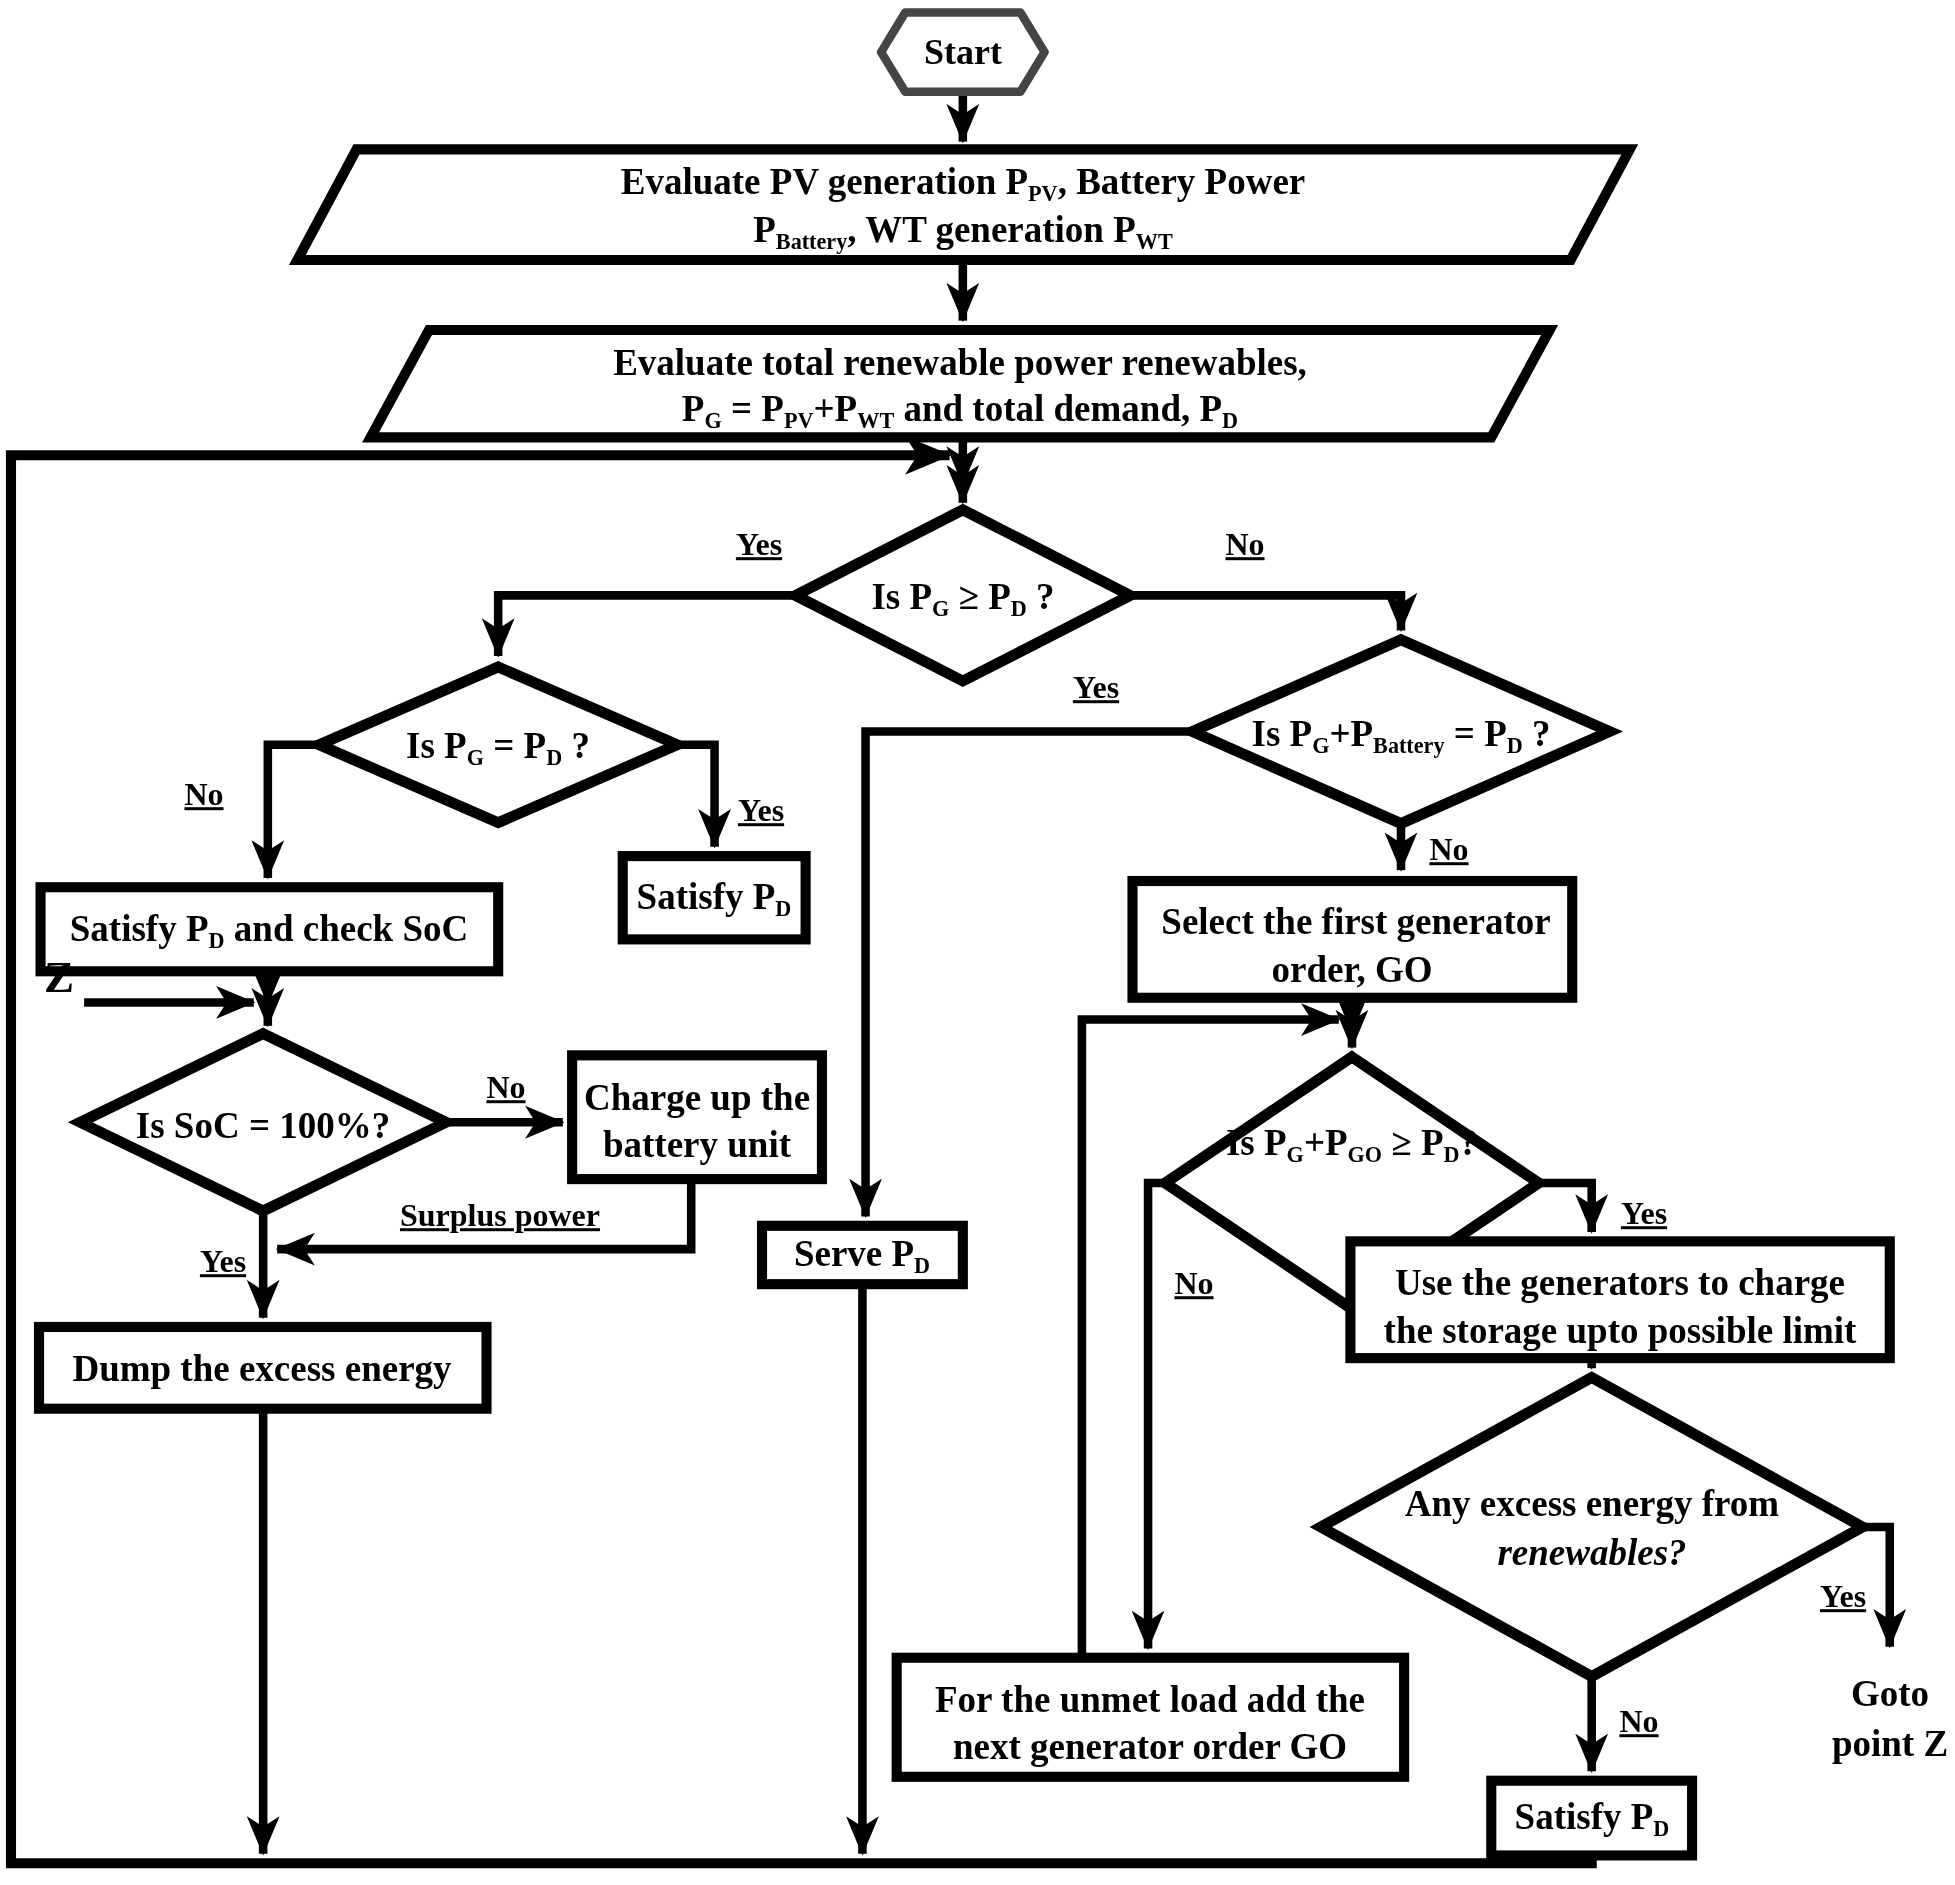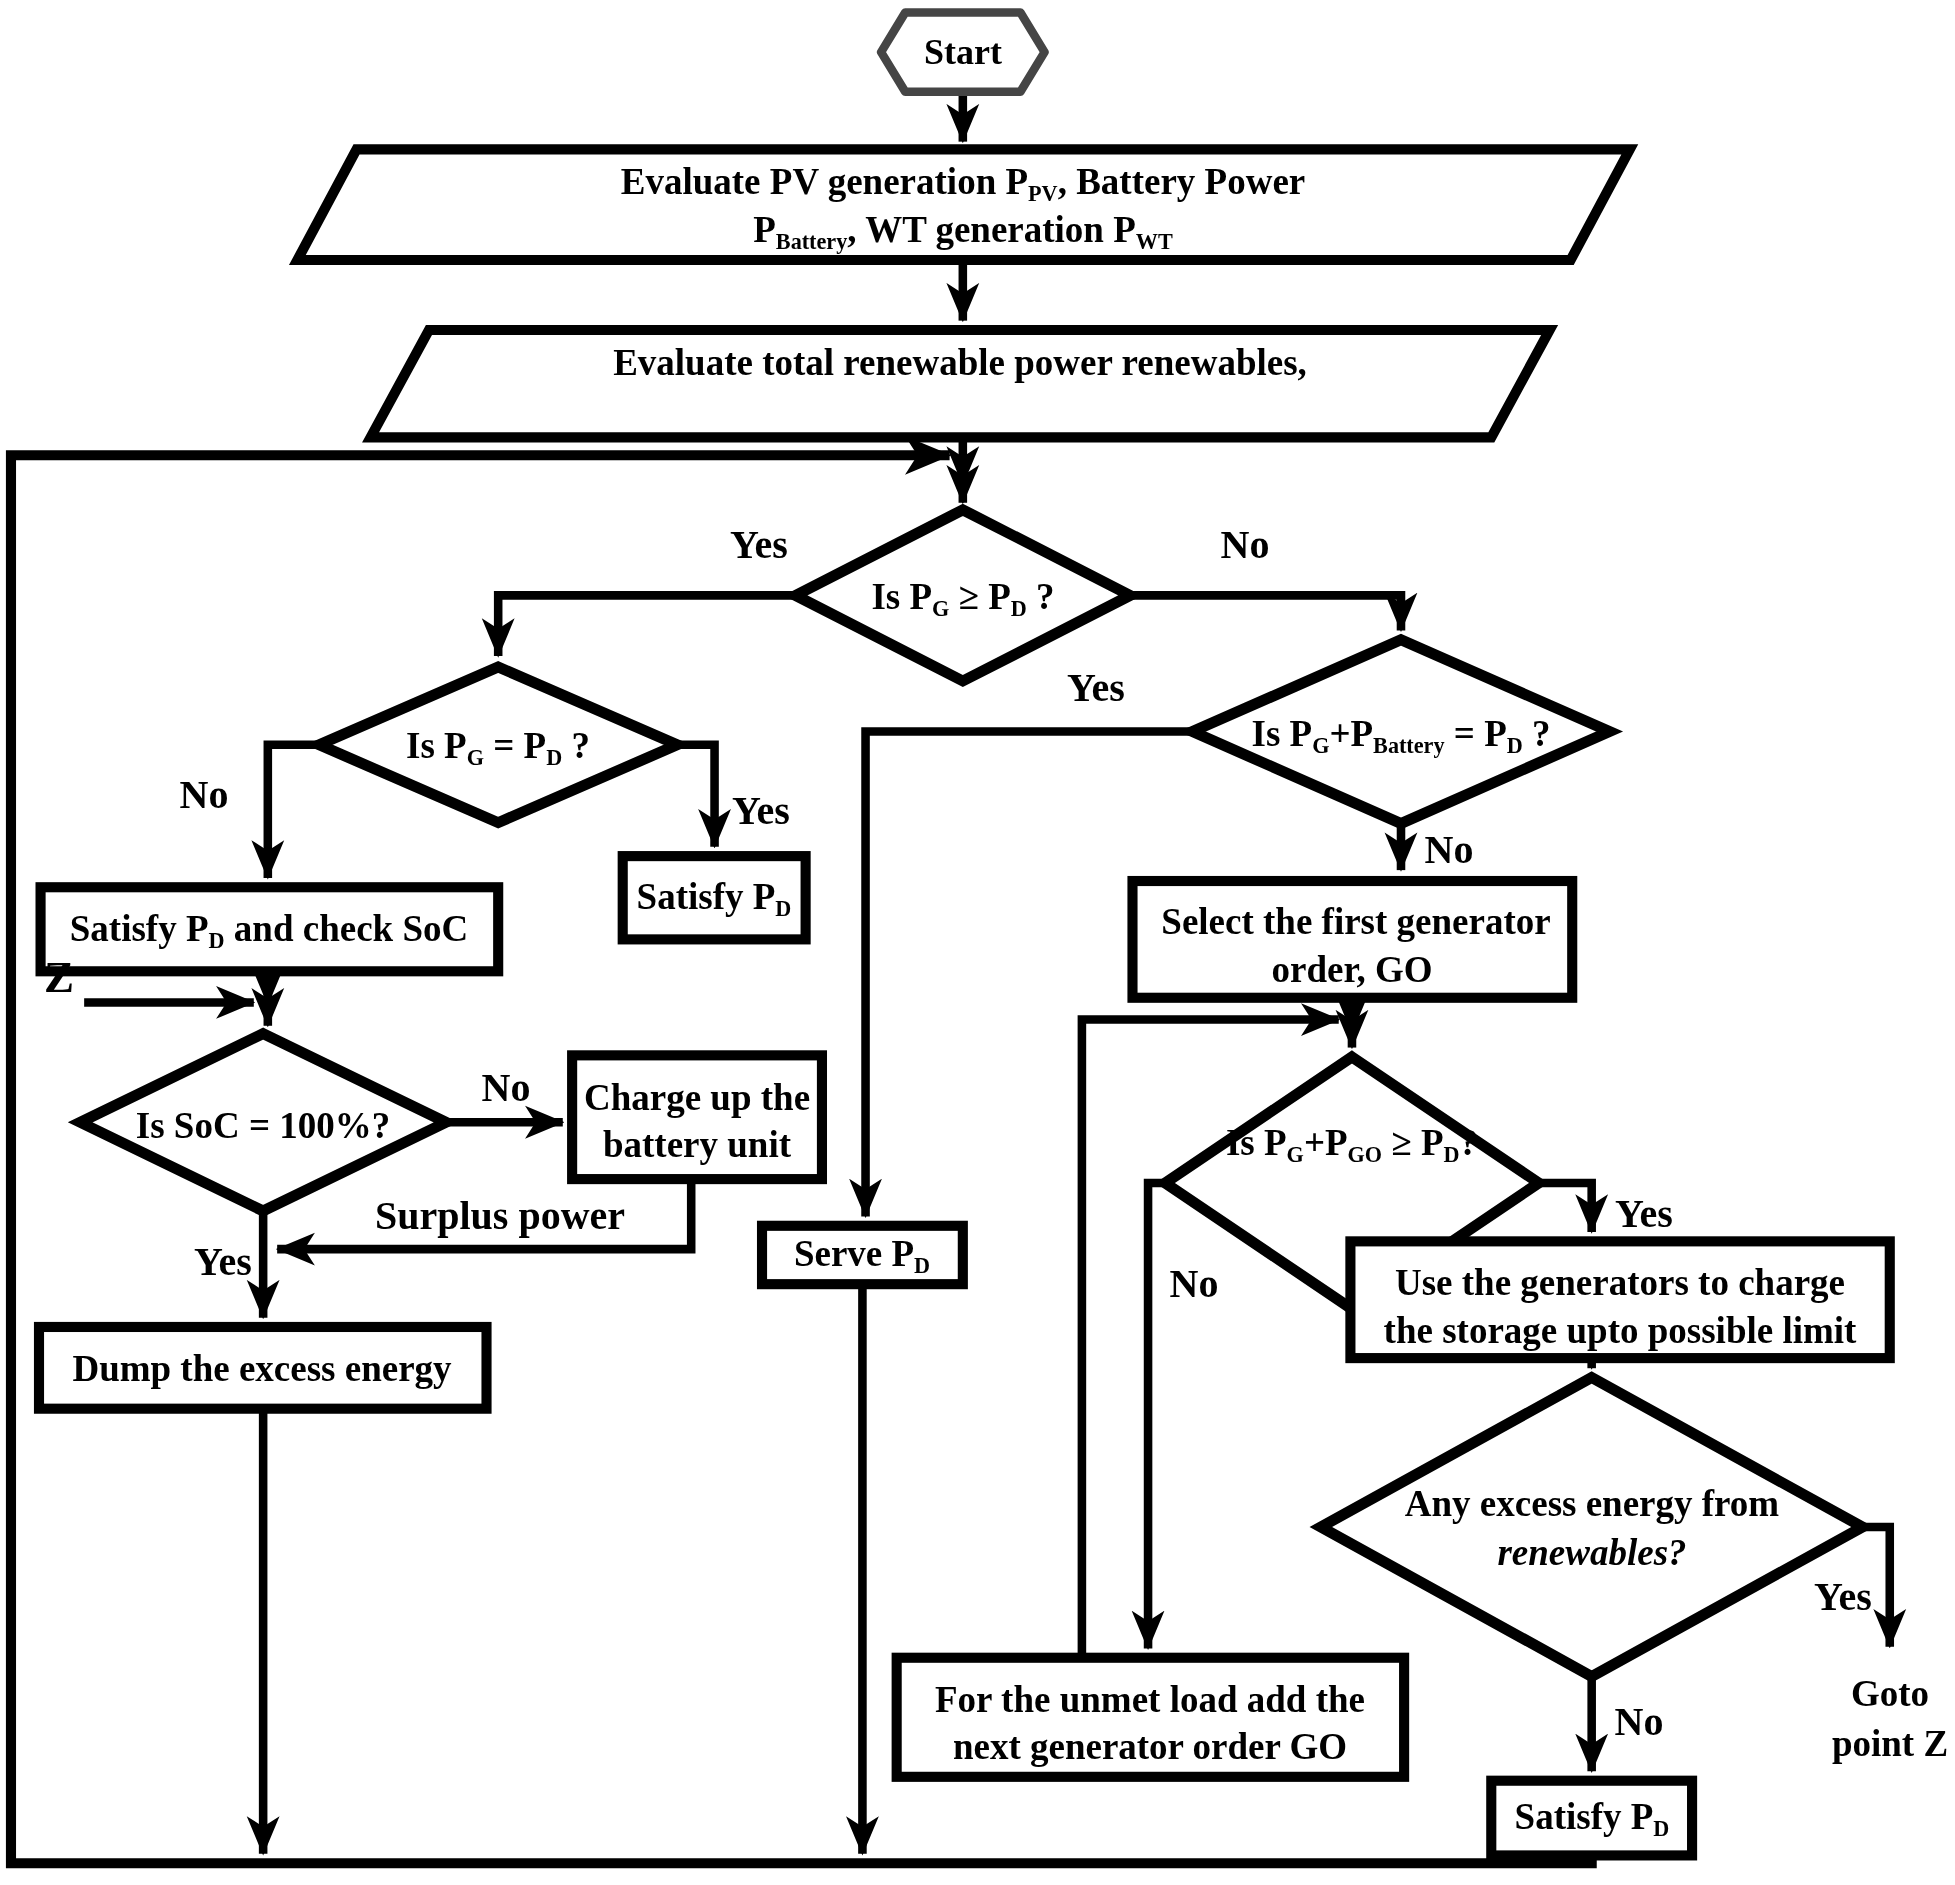--- a/index.html
+++ b/index.html
@@ -1,21 +1,21 @@
 <!DOCTYPE html>
 <html style="font-size:12.5px"><head>
 <meta charset="utf-8">
 <style>
   html,body{margin:0;padding:0;background:#ffffff;}
   .stage{position:relative;width:1956px;height:1885px;background:#ffffff;
          font-family:"Liberation Serif",serif;overflow:hidden;}
   .stage svg{position:absolute;left:0;top:0;}
   .t{position:absolute;transform:translate(-50%,-50%);font-weight:bold;
      font-size:37px;color:#000;white-space:nowrap;text-align:left;line-height:1.05;}
-  .lbl{font-size:40px;}
+  .lbl{font-size:32px;text-decoration:underline;}
   .zlbl{font-size:45px;}
   .sub{font-size:0.6em;vertical-align:-0.3em;font-weight:bold;}
 </style>
 </head>
 <body>
 
 <div class="stage">
   <svg width="1956" height="1885" viewBox="0 0 2513 2422">
     <defs>
       <marker id="ah" viewBox="0 0 12 10" refX="11.5" refY="5" markerWidth="4.6" markerHeight="4" orient="auto-start-reverse" markerUnits="strokeWidth">
@@ -95,20 +95,21 @@
       <rect x="50" y="1705" width="575" height="105" stroke-width="13"></rect>
       <rect x="1152" y="2130" width="652" height="153" stroke-width="13"></rect>
       <rect x="1916" y="2288" width="258" height="96" stroke-width="13"></rect>
     </g>
   </svg>
 
   <div class="t" style="left:963px;top:53px;font-size:36px;">Start</div>
   <div class="t" style="left:963px;top:184px;"><span>Evaluate PV generation P</span><span class="sub">PV</span><span>, Battery Power</span></div>
   <div class="t" style="left:963px;top:232px;"><span>P</span><span class="sub">Battery</span><span>, WT generation P</span><span class="sub">WT</span></div>
   <div class="t" style="left:960px;top:363px;"><span>Evaluate total renewable power renewables,</span></div>
+  <div class="t" style="left:960px;top:411px;"><span>P</span><span class="sub">G</span><span> = P</span><span class="sub">PV</span><span>+P</span><span class="sub">WT</span><span> and total demand, P</span><span class="sub">D</span></div>
   <div class="t" style="left:963px;top:599px;"><span>Is P</span><span class="sub">G</span><span> ≥ P</span><span class="sub">D</span><span> ?</span></div>
   <div class="t" style="left:498px;top:748px;"><span>Is P</span><span class="sub">G</span><span> = P</span><span class="sub">D</span><span> ?</span></div>
   <div class="t" style="left:1401px;top:736px;"><span>Is P</span><span class="sub">G</span><span>+P</span><span class="sub">Battery</span><span> = P</span><span class="sub">D</span><span> ?</span></div>
   <div class="t" style="left:269px;top:931px;"><span>Satisfy P</span><span class="sub">D</span><span> and check SoC</span></div>
   <div class="t" style="left:714px;top:899px;"><span>Satisfy P</span><span class="sub">D</span></div>
   <div class="t" style="left:1356px;top:922px;"><span>Select the first generator</span></div>
   <div class="t" style="left:1352px;top:970px;"><span>order, GO</span></div>
   <div class="t" style="left:263px;top:1126px;"><span>Is SoC = 100%?</span></div>
   <div class="t" style="left:697px;top:1098px;"><span>Charge up the</span></div>
   <div class="t" style="left:697px;top:1145px;"><span>battery unit</span></div>

